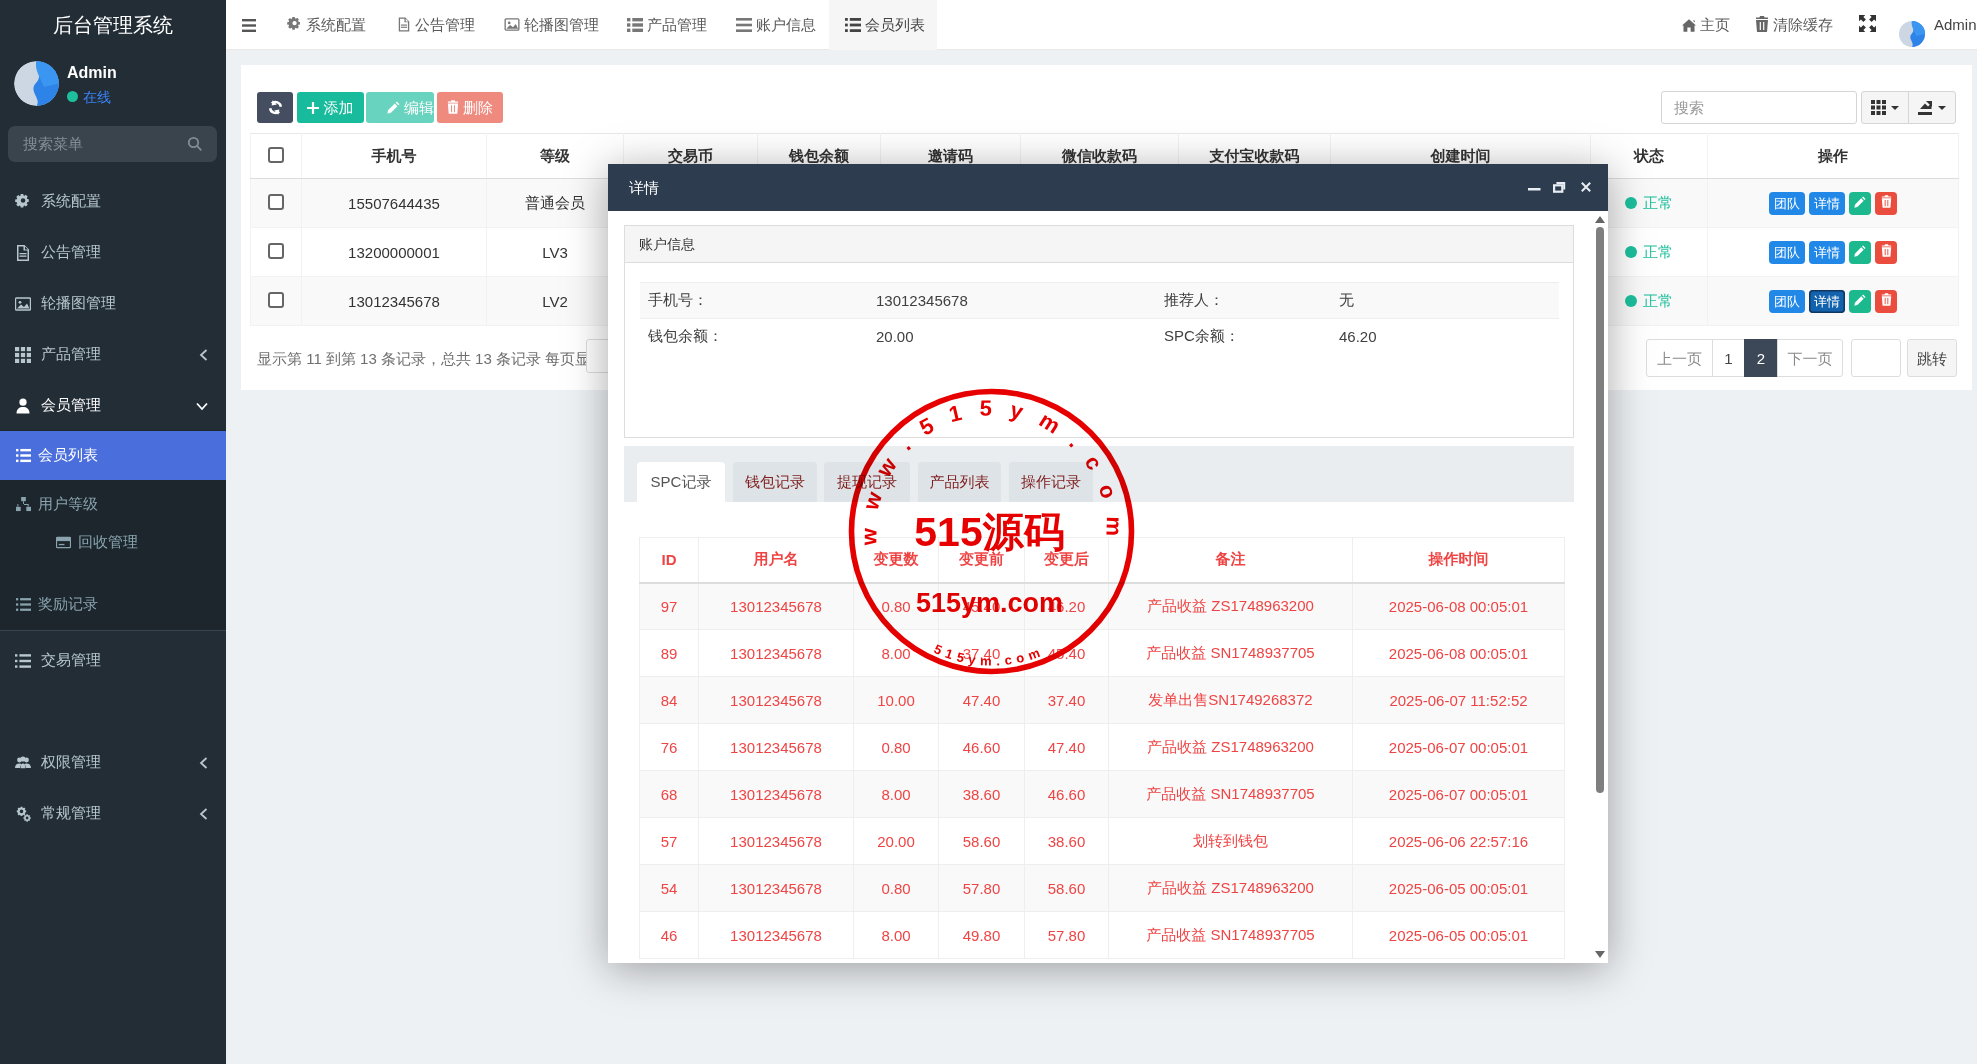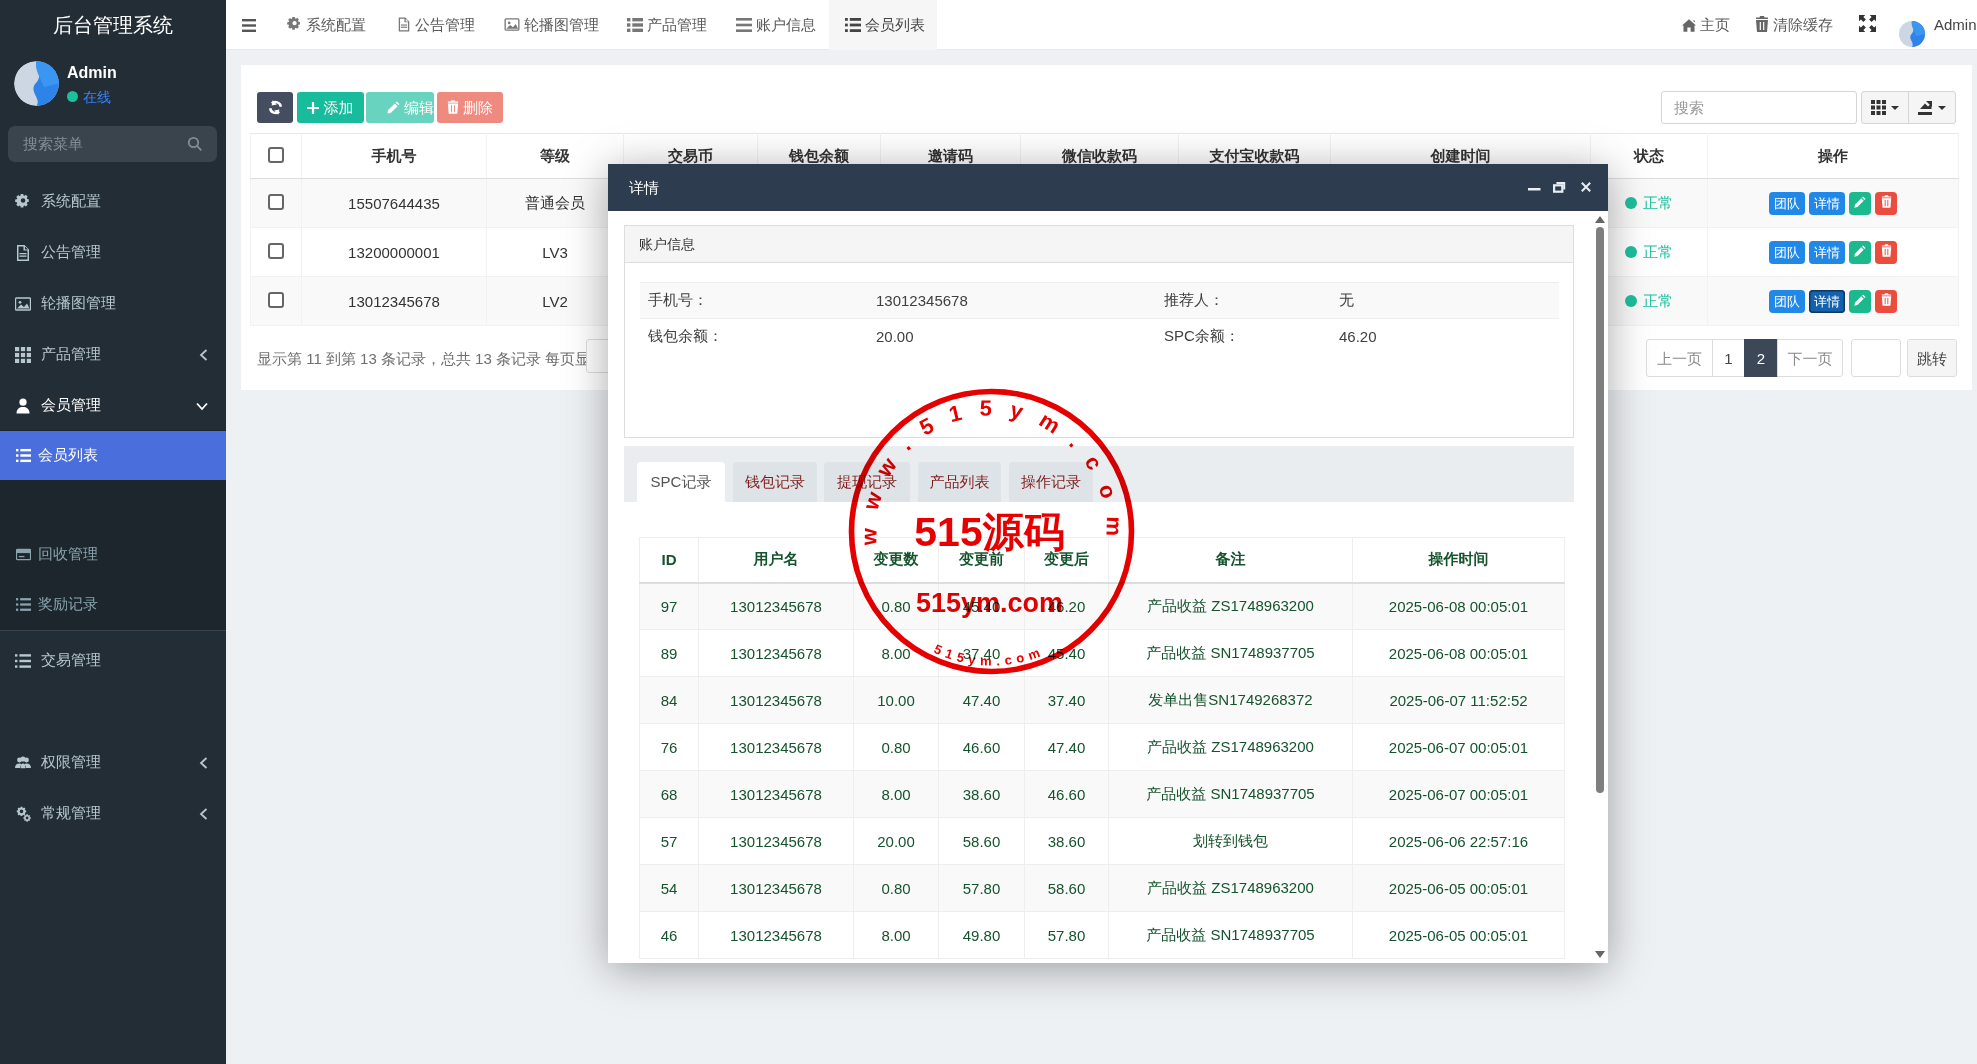--- a/index.html
+++ b/index.html
@@ -76,21 +76,21 @@
 #apanel { position:absolute; left:16px; top:61px; width:950px; height:213px; border:1px solid #ddd; background:#fff; }
 #apanel-h { height:37px; background:#f5f5f5; border-bottom:1px solid #ddd; line-height:37px; padding-left:14px; font-size:14px; color:#333; }
 #atable { position:absolute; left:15px; top:56px; width:919px; border-collapse:collapse; font-size:15px; color:#404040; table-layout:fixed; }
 #atable td { height:36px; border-top:1px solid #eee; padding-left:8px;margin-left:9px; }
 #atable tr.odd td { background:#f9f9f9; }
 
 #tabband { position:absolute; left:16px; top:282px; width:950px; height:56px; background:#e9edf0; }
 .tab { position:absolute; top:16px; height:40px; line-height:40px; text-align:center; font-size:15px; color:#7f1d1d; background:#dde3e7; border-radius:4px 4px 0 0; }
 .tab.on { background:#fff; color:#555; }
 
-#dtable { position:absolute; left:31px; top:373px; width:924px; border-collapse:collapse; table-layout:fixed; font-size:15px; color:#14532d; }
+#dtable { position:absolute; left:31px; top:373px; width:924px; border-collapse:collapse; table-layout:fixed; font-size:15px; color:#ef4444; }
 #dtable th { font-weight:bold; height:45px; border:1px solid #eee; border-bottom:2px solid #ddd; text-align:center; background:#fff; }
 #dtable td { height:47px; border:1px solid #eee; text-align:center; }
 #dtable tr.odd td { background:#f9f9f9; }
 #dclip { position:absolute; left:0; top:0; width:1000px; height:799px; overflow:hidden; }
 
 #sbar { position:absolute; left:987px; top:47px; width:10px; height:752px; }
 #sbar .thumb { position:absolute; left:1px; top:16px; width:8px; height:566px; background:#7f7f7f; border-radius:4px; }
 #sbar .ar { position:absolute; left:0; width:10px; color:#555; font-size:10px; text-align:center; }
 
 
@@ -175,21 +175,32 @@
             <rect x="0" y="1" width="2.6" height="2.6"></rect>
             <rect x="4.6" y="1" width="11.4" height="2.6"></rect>
             <rect x="0" y="6.7" width="2.6" height="2.6"></rect>
             <rect x="4.6" y="6.7" width="11.4" height="2.6"></rect>
             <rect x="0" y="12.4" width="2.6" height="2.6"></rect>
             <rect x="4.6" y="12.4" width="11.4" height="2.6"></rect>
           </g>
         </svg>
       <span class="mt">会员列表</span>
     </div>
-    <div class="sub-item" style="top:100px;">
+    <div class="sub-item" style="top:50px;">
+      <svg class="mi" viewBox="0 0 16 16">
+          <g fill="#8aa4af">
+            <rect x="5.5" y="0" width="5" height="4.5"></rect>
+            <rect x="0" y="10.5" width="5" height="4.5"></rect>
+            <rect x="11" y="10.5" width="5" height="4.5"></rect>
+            <path d="M7.5 4.5h1v3h-6v3h-1v-3h6zM8.5 7.5h5v3h-1v-2h-4z"></path>
+          </g>
+        </svg>
+      <span class="mt">用户等级</span>
+    </div>
+    <div class="sub-item" style="top:88px;margin-left:40px;">
       <svg class="mi" viewBox="0 0 16 16">
           <rect x="0.5" y="2.5" width="15" height="11" rx="1" fill="none" stroke="#8aa4af" stroke-width="1.4"></rect>
           <rect x="0.5" y="2.5" width="15" height="4" fill="#8aa4af"></rect>
           <rect x="3" y="9.5" width="6" height="1.4" fill="#8aa4af"></rect>
         </svg>
       <span class="mt">回收管理</span>
     </div>
     <div class="sub-item" style="top:150px;">
       <svg class="mi" viewBox="0 0 16 16">
           <g fill="#8aa4af">

